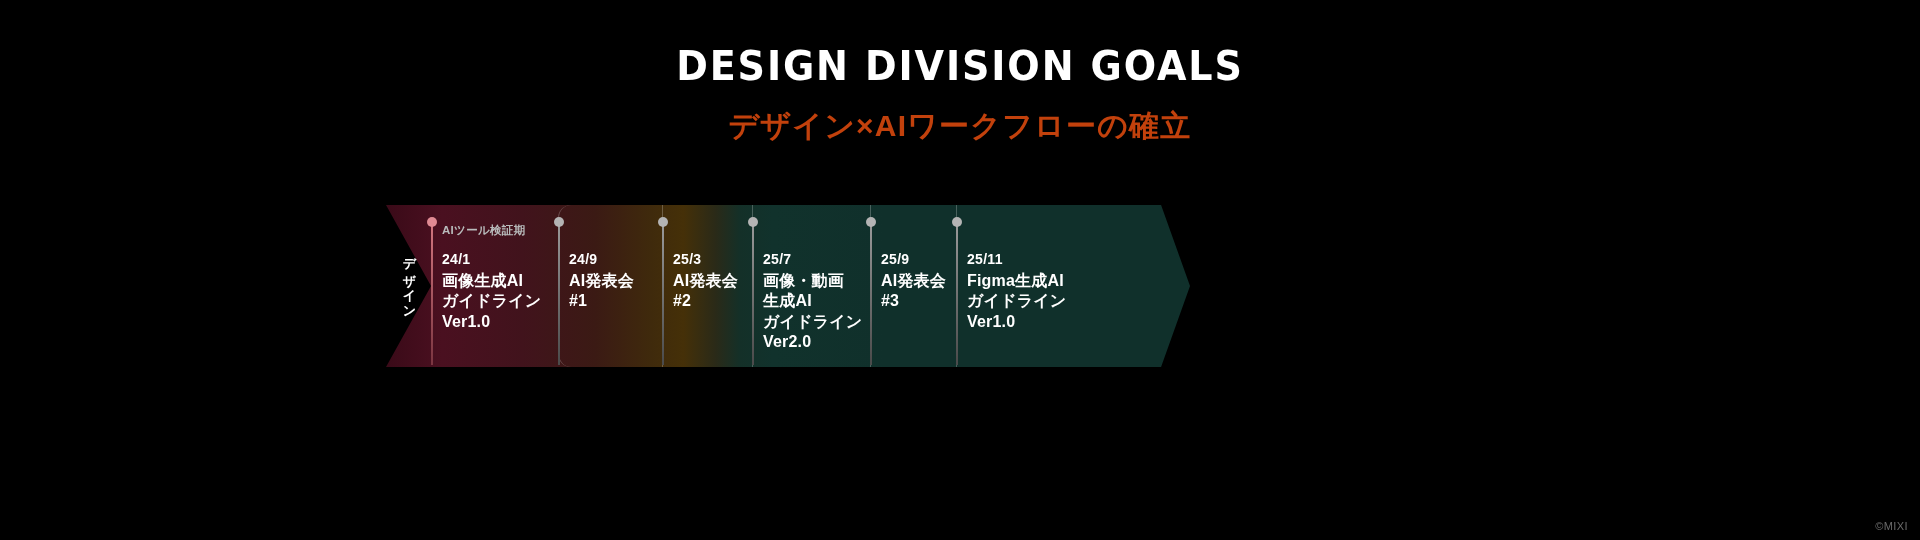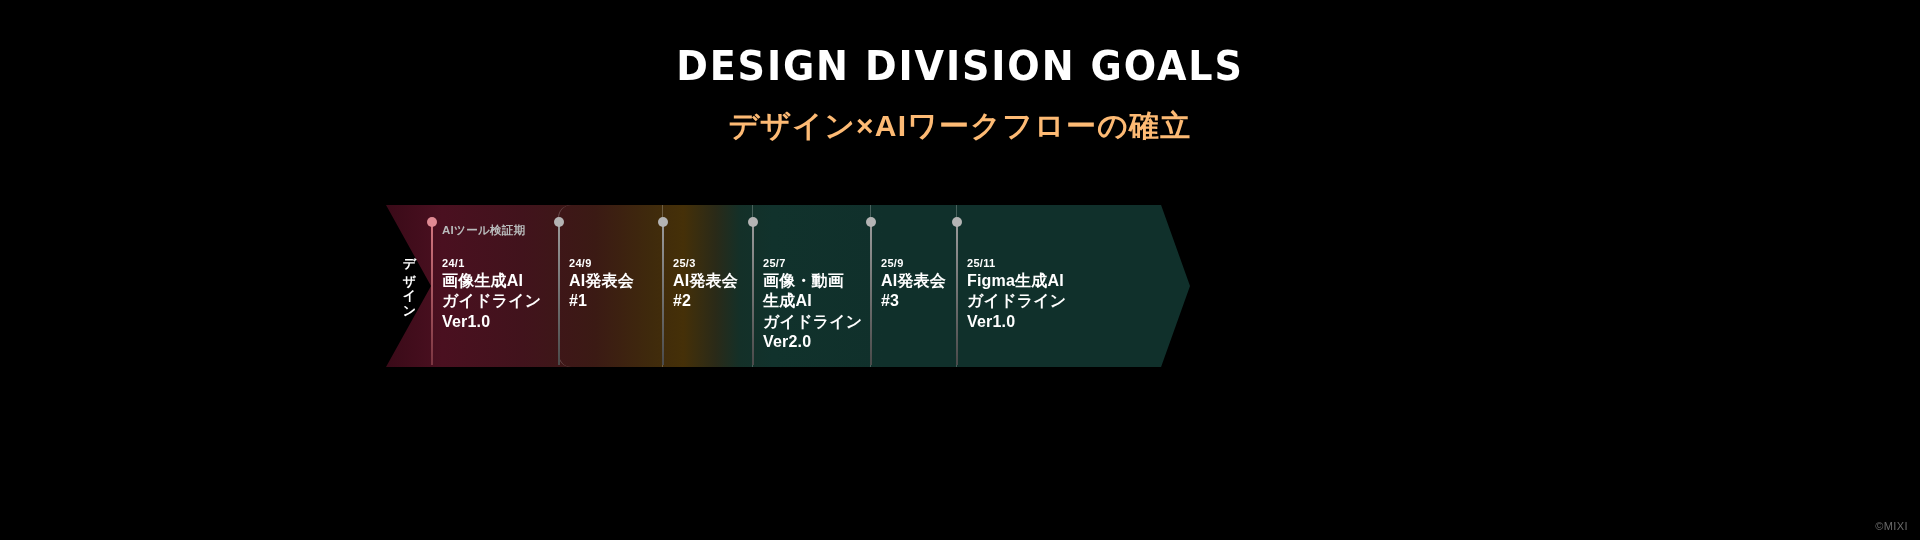--- a/index.html
+++ b/index.html
@@ -14,21 +14,21 @@
   .header { width:100%; text-align:center; padding-top:46px; }
   .title {
     font-family:"DejaVu Sans",sans-serif;
     font-size:41px; font-weight:900; letter-spacing:2.0px;
     color:#ffffff; line-height:1.0;
     transform:scaleX(0.93); transform-origin:center;
     white-space:nowrap;
   }
   .subtitle {
     margin-top:19px;
-    font-size:30px; font-weight:700; color:#fdba74;
+    font-size:30px; font-weight:700; color:#c2410c;
     letter-spacing:1.2px; white-space:nowrap;
   }
 
   
   .timeline-wrap {
     position:absolute; left:386px; top:205px;
     width:804px; height:162px;
   }
   .banner {
     position:absolute; inset:0;
@@ -91,22 +91,22 @@
   .pin.gray  .dot  { background:#b4b4b4; }
   .pin.teal  .stem { background:linear-gradient(180deg,#7ec8bd,#2f6b62); }
   .pin.teal  .dot  { background:#8fd3c8; }
 
   .phase-label {
     position:absolute; left:10px; top:18px;
     font-size:11.5px; font-weight:700; color:#b9bcbc;
     white-space:nowrap; letter-spacing:0.3px;
   }
   .date {
-    position:absolute; left:10px; top:52px;
-    font-size:11px; font-weight:700; color:#ffffff;
+    position:absolute; left:10px; top:46px;
+    font-size:14px; font-weight:700; color:#ffffff;
     letter-spacing:0.3px;
   }
   .date.hl { color:#eaec3a; }
 
   .body-text {
     position:absolute; left:10px; top:66px; right:4px;
     font-size:16px; font-weight:700; line-height:1.28;
     color:#ffffff; letter-spacing:0.2px;
   }
   .bullets { position:absolute; left:8px; top:64px; right:2px; }

